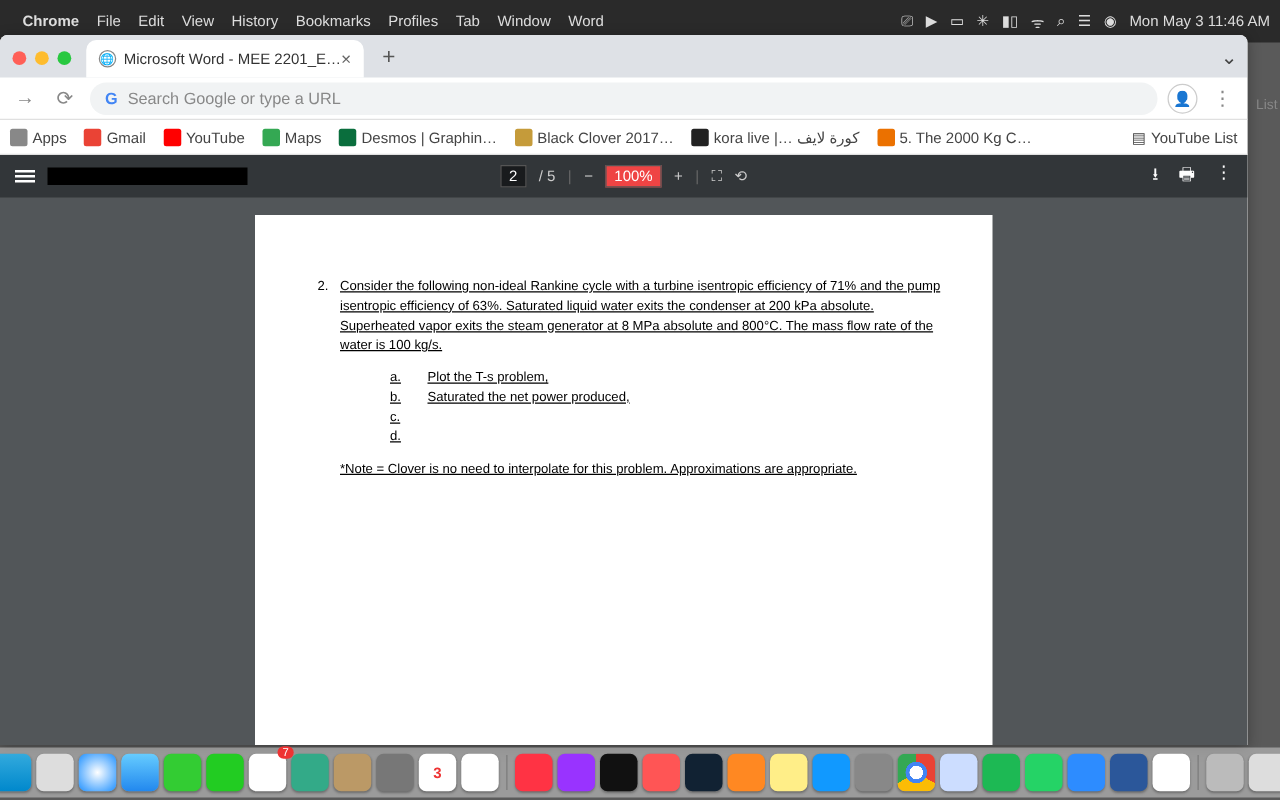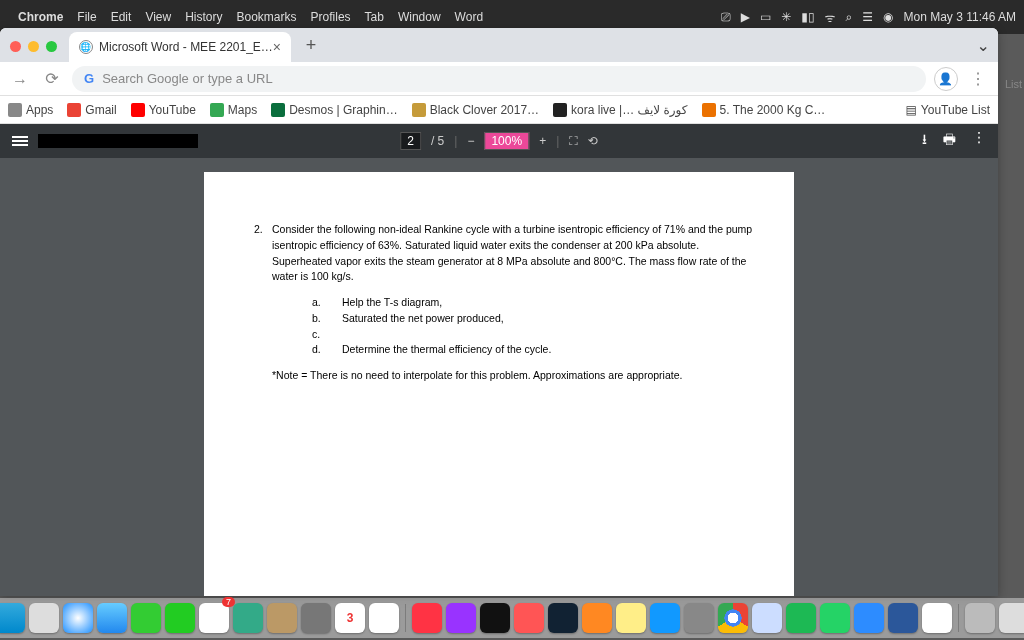--- a/index.html
+++ b/index.html
@@ -40,28 +40,28 @@
 
 
 .pdf-viewer { flex: 1; background: #525659; display: flex; flex-direction: column; }
 .pdf-toolbar { height: 34px; background: #323639; color: #fff; display: flex; align-items: center; font-size: 12px; padding: 0 12px; }
 .pdf-title-area { display: flex; align-items: center; gap: 10px; }
 .menu-icon { width: 16px; display: flex; flex-direction: column; gap: 2px; }
 .menu-icon span { height: 2px; background: #fff; }
 .blackout { background: #000; color: #000; padding: 1px 4px; width: 160px; height: 14px; }
 .pdf-center { position: absolute; left: 50%; transform: translateX(-50%); display: flex; align-items: center; gap: 10px; color: #ccc; }
 .page-box { background: #191b1d; border: 1px solid #555; padding: 1px 6px; color: #fff; }
-.zoom-box { background: #ec4899; border: 1px solid #555; padding: 1px 6px; color: #fff; }
+.zoom-box { background: #ef4444; border: 1px solid #555; padding: 1px 6px; color: #fff; }
 .pdf-right { margin-left: auto; display: flex; gap: 16px; font-size: 14px; }
 
 .pdf-content { flex: 1; overflow: hidden; display: flex; justify-content: center; padding-top: 14px; }
 .page { background: #fff; width: 590px; height: 100%; padding: 50px 35px 20px 50px; font-size: 10.5px; line-height: 1.5; color: #000; font-family: Calibri, sans-serif; }
 .problem { display: flex; }
 .problem .num { width: 18px; flex-shrink: 0; }
-.problem .body { flex: 1; }
+.problem .body { flex: 1; text-decoration: underline; }
 .subs { margin: 10px 0 10px 40px; }
 .subs .sub { display: flex; }
 .subs .sub .lbl { width: 30px; }
 .note { margin-top: 10px; }
 
 
 .right-hint { position: absolute; right: 2px; top: 78px; font-size: 11px; color: #888; }
 
 
 .dock { position: absolute; bottom: 2px; left: 50%; transform: translateX(-50%); height: 40px; background: rgba(220,220,220,0.5); border-radius: 10px; display: flex; align-items: center; padding: 0 8px; gap: 4px; }
@@ -191,35 +191,34 @@
 
     <div class="pdf-content">
       <div class="page">
         <div class="problem">
           <div class="num">2.</div>
           <div class="body">
             <div>Consider the following non-ideal Rankine cycle with a turbine isentropic efficiency of 71% and the pump isentropic efficiency of 63%. Saturated liquid water exits the condenser at 200 kPa absolute. Superheated vapor exits the steam generator at 8 MPa absolute and 800°C. The mass flow rate of the water is 100 kg/s.</div>
             <div class="subs">
               <div class="sub">
                   <div class="lbl">a.</div>
-                  <div>Help the T-s diagram,</div>
+                  <div>Plot the T-s problem,</div>
                 </div>
               <div class="sub">
                   <div class="lbl">b.</div>
                   <div>Saturated the net power produced,</div>
                 </div>
               <div class="sub">
                   <div class="lbl">c.</div>
                 </div>
               <div class="sub">
                   <div class="lbl">d.</div>
-                  <div>Determine the thermal efficiency of the cycle.</div>
                 </div>
             </div>
-            <div class="note">*Note = There is no need to interpolate for this problem. Approximations are appropriate.</div>
+            <div class="note">*Note = Clover is no need to interpolate for this problem. Approximations are appropriate.</div>
           </div>
         </div>
       </div>
     </div>
   </div>
 </div>
 
 <div class="dock">
   <div class="dock-item" style="background:linear-gradient(#3ad,#08c)"></div>
   <div class="dock-item" style="background:#ddd"></div>

